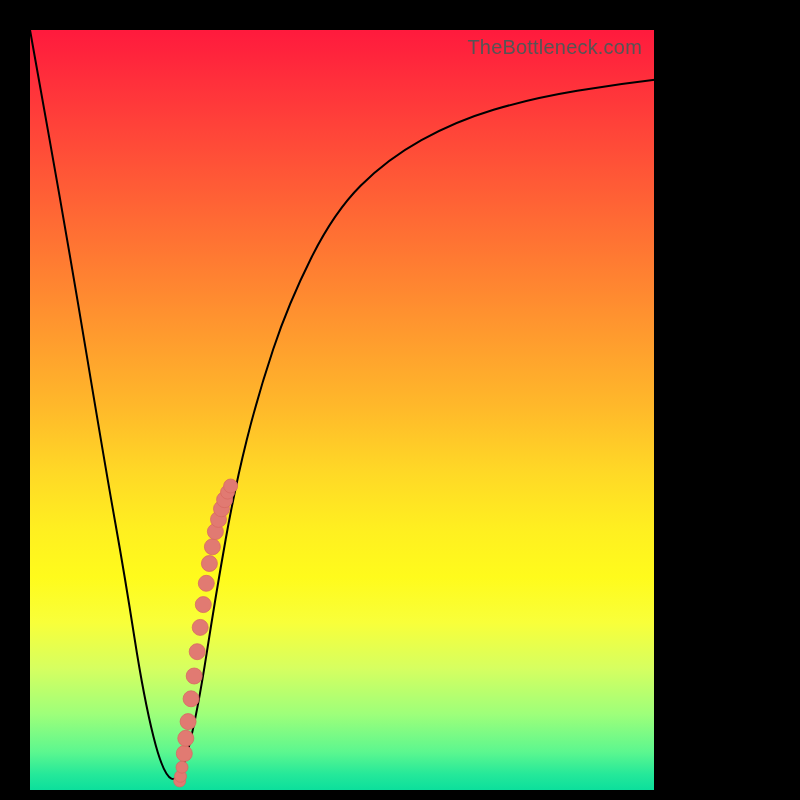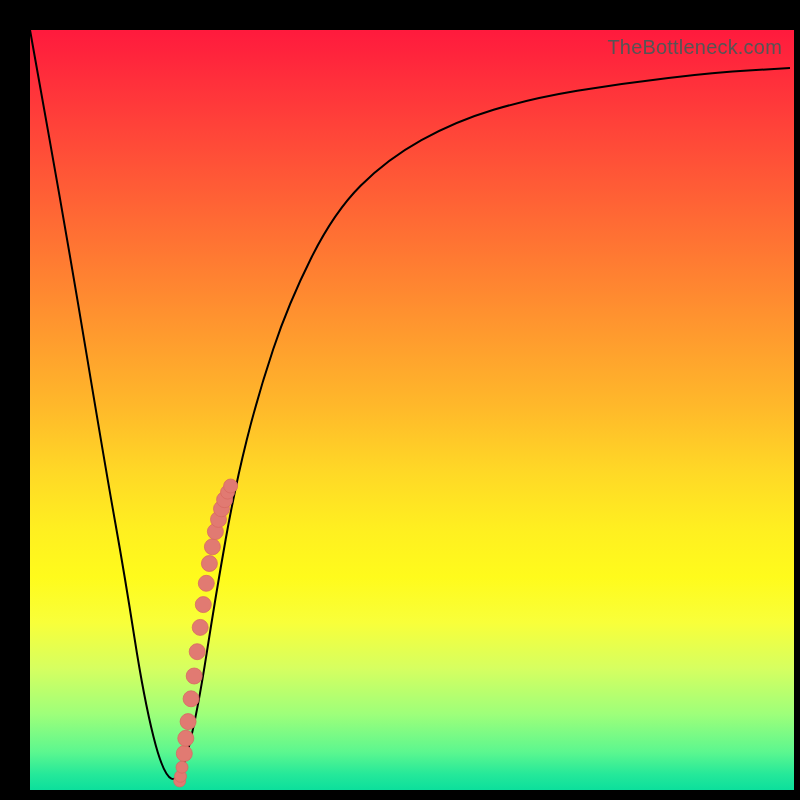--- a/index.html
+++ b/index.html
@@ -14,21 +14,21 @@
   .frame {
     position: relative;
     width: 800px;
     height: 800px;
     background: #000;
   }
   .plot {
     position: absolute;
     left: 30px;
     top: 30px;
-    width: 764px;
+    width: 624px;
     height: 760px;
     
     background: linear-gradient(
       to bottom,
       #ff1a3d 0%,
       #ff3a3a 10%,
       #ff5a36 20%,
       #ff7a32 30%,
       #ff9a2e 40%,
       #ffba2a 50%,

